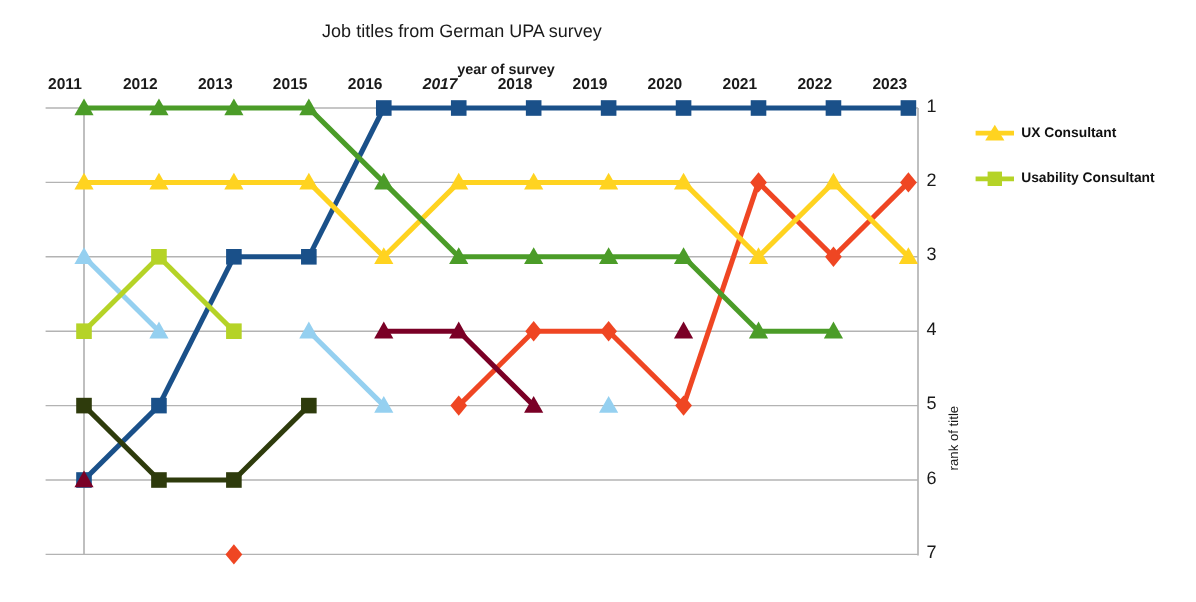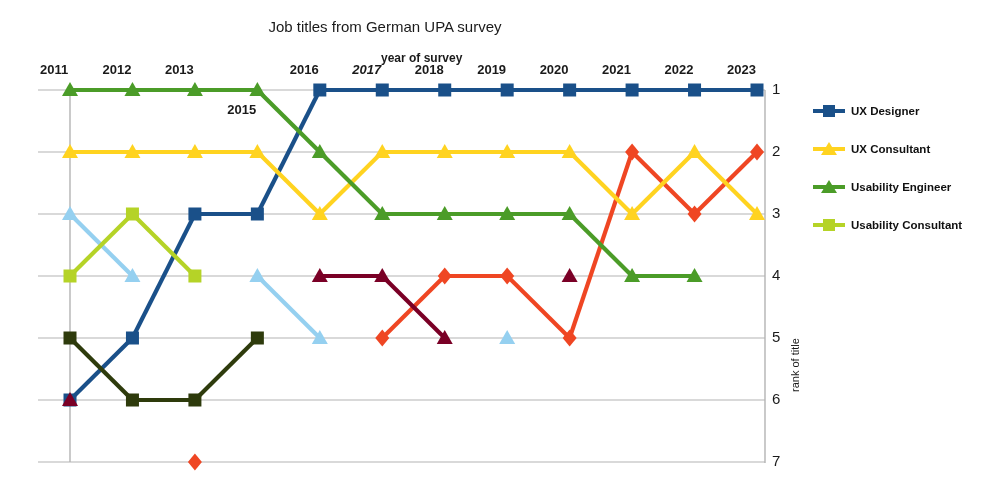--- a/index.html
+++ b/index.html
@@ -52,21 +52,21 @@
 <div id="chart-root">
 
   <div class="chart-title">Job titles from German UPA survey</div>
   <div class="xaxis-title">year of survey</div>
   <div class="yaxis-title">rank of title</div>
 
   <div id="xticks">
       <div class="xtick" style="left: 70px;">2011</div>
       <div class="xtick" style="left: 132.455px;">2012</div>
       <div class="xtick" style="left: 194.909px;">2013</div>
-      <div class="xtick" style="left: 257.364px; margin-top: 40px;">2015</div>
+      <div class="xtick" style="left: 257.364px;">2015</div>
       <div class="xtick" style="left: 319.818px;">2016</div>
       <div class="xtick" style="left: 382.273px; font-style: italic;">2017</div>
       <div class="xtick" style="left: 444.727px;">2018</div>
       <div class="xtick" style="left: 507.182px;">2019</div>
       <div class="xtick" style="left: 569.636px;">2020</div>
       <div class="xtick" style="left: 632.091px;">2021</div>
       <div class="xtick" style="left: 694.545px;">2022</div>
       <div class="xtick" style="left: 757px;">2023</div>
     </div>
   <div id="yticks">
@@ -214,38 +214,24 @@
           <rect x="63.5" y="257.5" width="13" height="13" fill="#b5d327"></rect>
           <rect x="125.95454545454544" y="195.5" width="13" height="13" fill="#b5d327"></rect>
           <rect x="188.4090909090909" y="257.5" width="13" height="13" fill="#b5d327"></rect>
         </g>
       </g>
     </svg>
 
   <div class="legend" id="legend">
       <div class="legend-row">
         <div class="legend-key"><svg width="34" height="20">
-            <line x1="1" y1="10" x2="33" y2="10" stroke="#1a5089" stroke-width="4"></line>
-            <rect x="11" y="4" width="12" height="12" fill="#1a5089"></rect>
-          </svg></div>
-        <div class="legend-label">UX Designer</div>
-      </div>
-      <div class="legend-row">
-        <div class="legend-key"><svg width="34" height="20">
             <line x1="1" y1="10" x2="33" y2="10" stroke="#ffd320" stroke-width="4"></line>
             <polygon points="17,3 25,16 9,16" fill="#ffd320"></polygon>
           </svg></div>
         <div class="legend-label">UX Consultant</div>
-      </div>
-      <div class="legend-row">
-        <div class="legend-key"><svg width="34" height="20">
-            <line x1="1" y1="10" x2="33" y2="10" stroke="#4b9c28" stroke-width="4"></line>
-            <polygon points="17,3 25,16 9,16" fill="#4b9c28"></polygon>
-          </svg></div>
-        <div class="legend-label">Usability Engineer</div>
       </div>
       <div class="legend-row">
         <div class="legend-key"><svg width="34" height="20">
             <line x1="1" y1="10" x2="33" y2="10" stroke="#b5d327" stroke-width="4"></line>
             <rect x="11" y="4" width="12" height="12" fill="#b5d327"></rect>
           </svg></div>
         <div class="legend-label">Usability Consultant</div>
       </div>
     </div>
 

